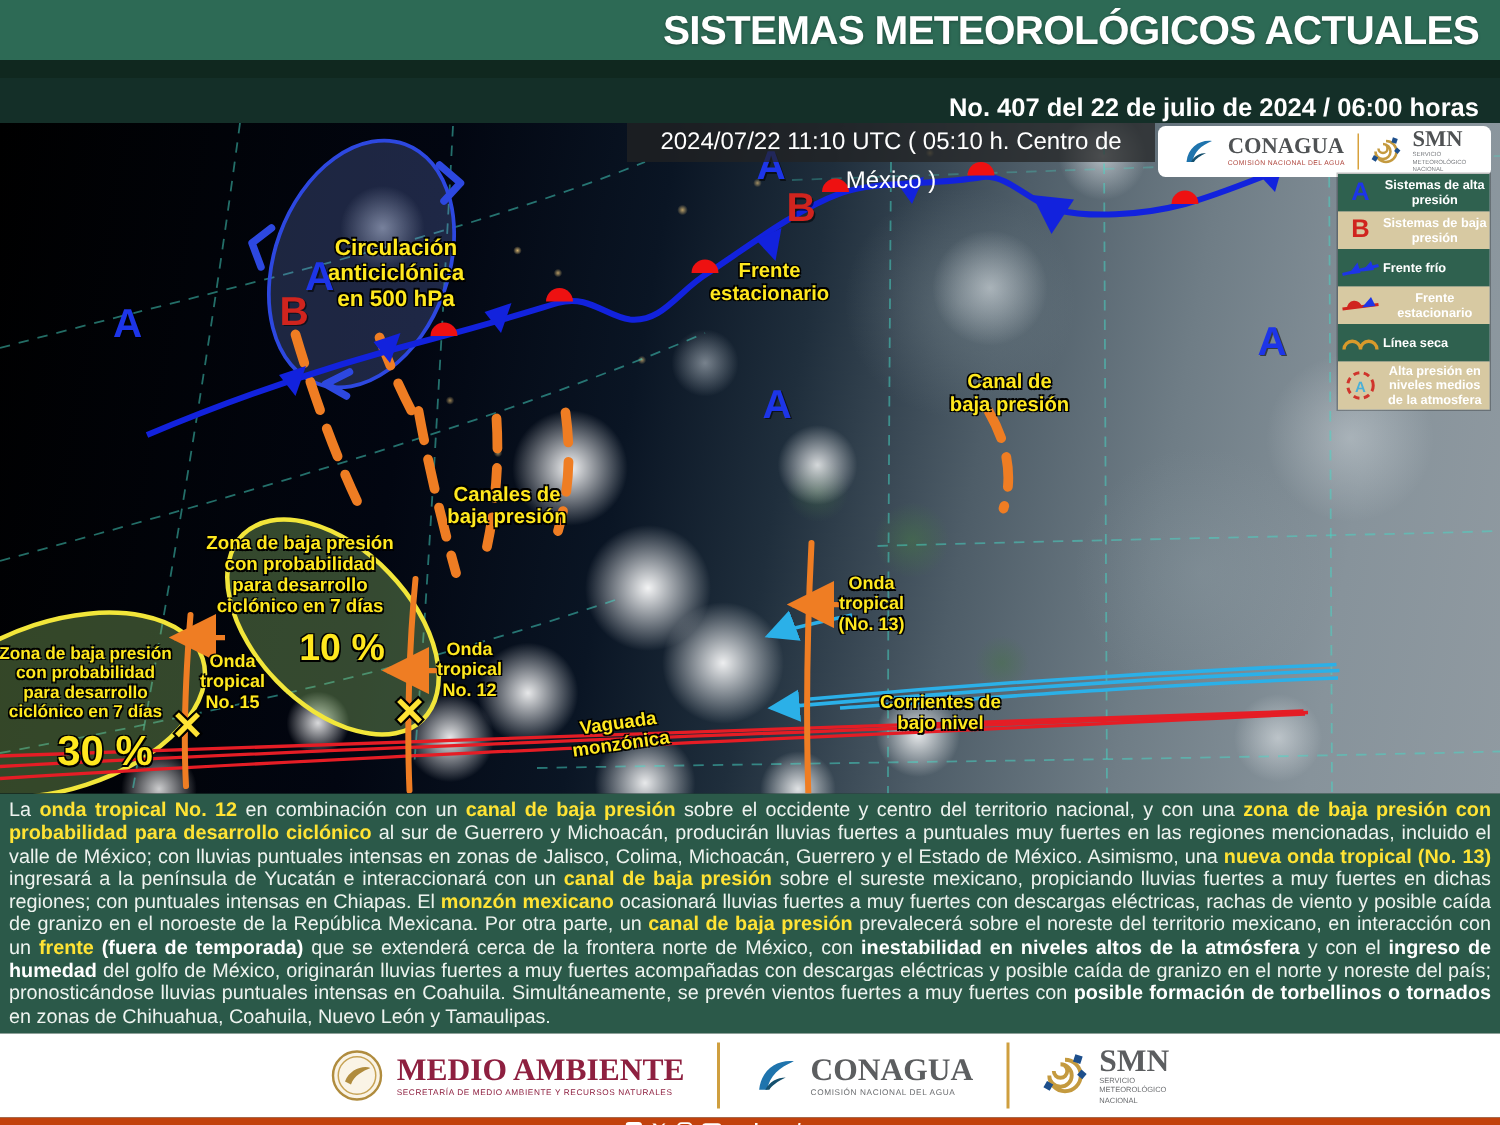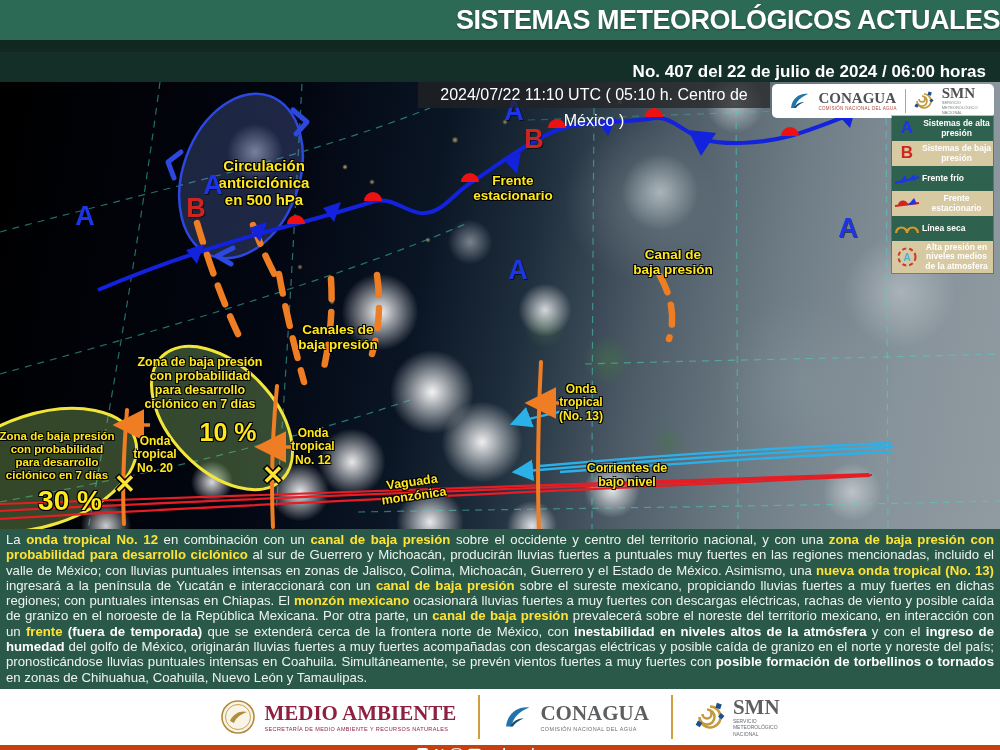--- a/index.html
+++ b/index.html
@@ -1,20 +1,20 @@
 <!DOCTYPE html>
 <html><head>
 <meta charset="utf-8">
 <style>
   html,body{margin:0;padding:0;background:#10281f;}
   .page{position:relative;width:1000px;height:750px;overflow:hidden;background:#10281f;
         font-family:"Liberation Sans",sans-serif;}
   
   .title-bar{height:40px;background:#2d6a55;display:flex;align-items:center;justify-content:flex-end;}
-  .title-bar .t{color:#fff;font-weight:bold;font-size:27px;letter-spacing:-0.5px;
+  .title-bar .t{color:#fff;font-weight:bold;font-size:27px;letter-spacing:-0.5px;padding-right:14px;
     text-shadow:0 1px 2px rgba(0,0,0,.35);text-align:right;}
   .sub-bar{height:30px;background:#142f28;display:flex;align-items:flex-end;justify-content:flex-end;margin-top:12px;}
   .sub-bar .t{color:#fff;font-weight:bold;font-size:17px;padding-right:14px;}
   
   .map{position:relative;width:1000px;height:447px;overflow:hidden;
     background-image:
       radial-gradient(ellipse 1500px 1100px at 62% 135%, rgba(0,0,0,0) 71%, rgba(0,0,0,.85) 75%, #000 79%),
       radial-gradient(circle 4px at 345px 85px, rgba(255,214,130,.8), rgba(255,214,130,0) 70%),
       radial-gradient(circle 4px at 372px 100px, rgba(255,214,130,.7), rgba(255,214,130,0) 70%),
       radial-gradient(circle 4px at 300px 185px, rgba(255,214,130,.6), rgba(255,214,130,0) 70%),
@@ -311,21 +311,21 @@
           <div>con probabilidad</div>
           <div>para desarrollo</div>
           <div>ciclónico en 7 días</div>
         </div>
         <div class="map-label" style="left: 70px; top: 419px; font-size: 28px;">
           <div>30 %</div>
         </div>
         <div class="map-label" style="left: 155px; top: 373px; font-size: 12px;">
           <div>Onda</div>
           <div>tropical</div>
-          <div>No. 20</div>
+          <div>No. 15</div>
         </div>
         <div class="map-label" style="left: 313px; top: 365px; font-size: 12px;">
           <div>Onda</div>
           <div>tropical</div>
           <div>No. 12</div>
         </div>
         <div class="map-label" style="left: 581px; top: 321px; font-size: 12px;">
           <div>Onda</div>
           <div>tropical</div>
           <div>(No. 13)</div>

